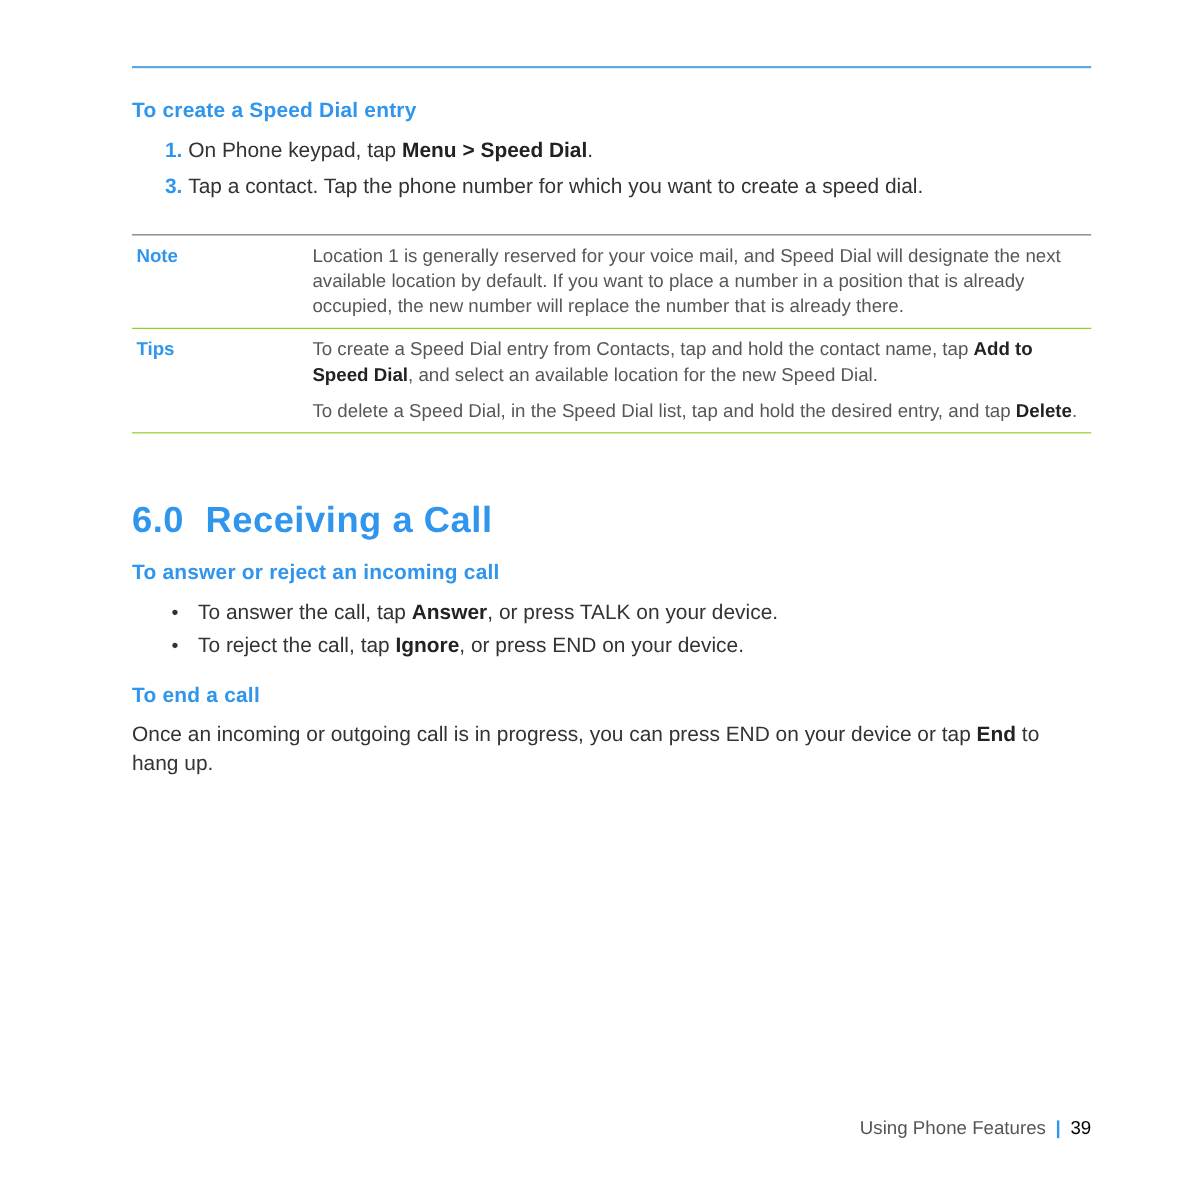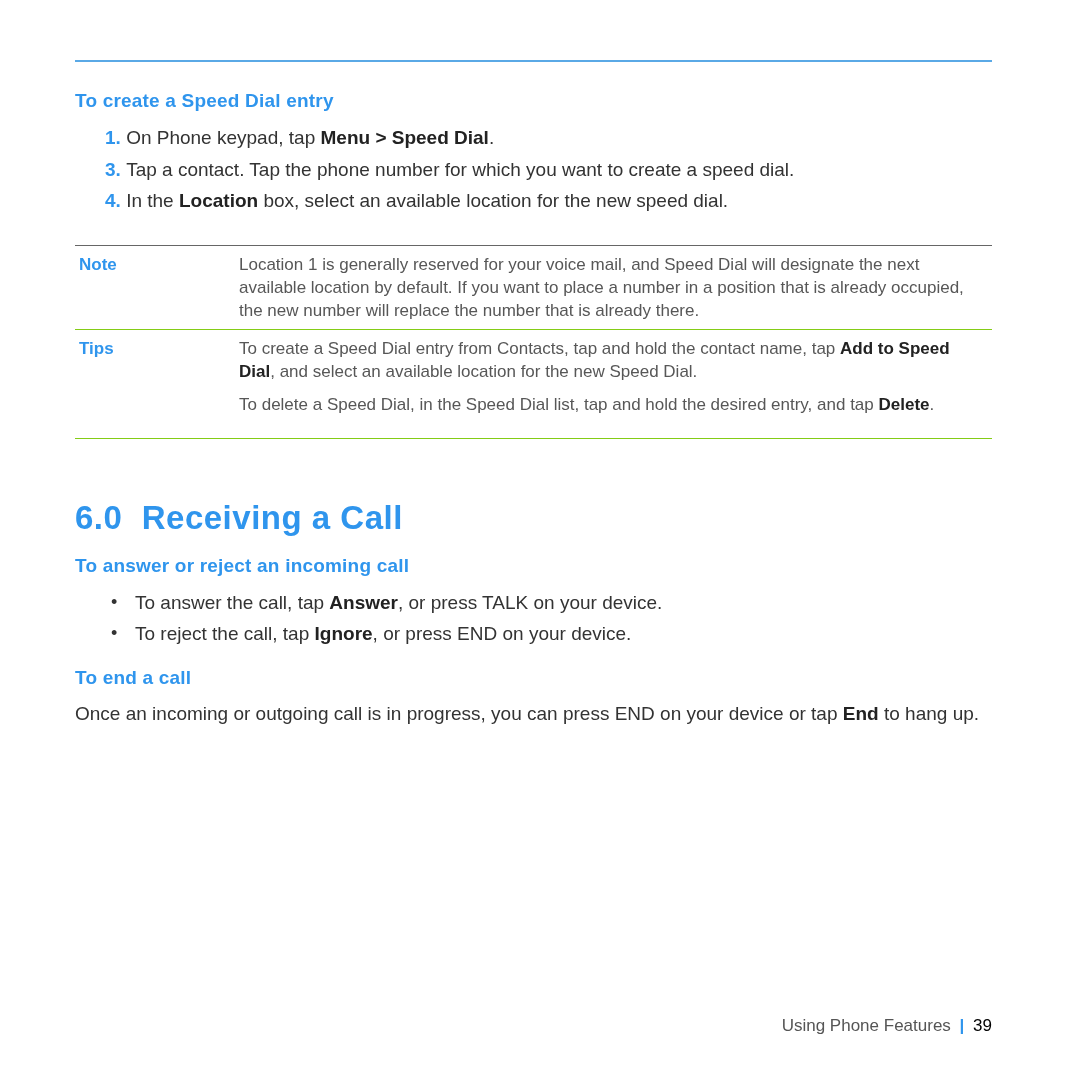--- a/index.html
+++ b/index.html
@@ -8,21 +8,21 @@
     width: 1080px;
     height: 1080px;
     background: #ffffff;
     font-family: Arial, Helvetica, sans-serif;
     color: #3a3a3a;
   }
   .page {
     box-sizing: border-box;
     width: 1080px;
     height: 1080px;
-    padding: 60px 88px 30px 75px;
+    padding: 60px 88px 30px 120px;
     position: relative;
   }
   .top-rule {
     border-top: 2px solid #5aa9e6;
     margin-bottom: 28px;
   }
   .sub-heading {
     color: #2f95ed;
     font-weight: bold;
     font-size: 19px;
@@ -125,34 +125,33 @@
 
 <div class="page">
 
   <div class="top-rule"></div>
 
   <div class="sub-heading">To create a Speed Dial entry</div>
 
   <ol class="step-list" id="step-list">
       <li><span class="step-num">1. </span>On Phone keypad, tap <span class="bold">Menu &gt; Speed Dial</span>.</li>
       <li><span class="step-num">3. </span>Tap a contact. Tap the phone number for which you want to create a speed dial.</li>
-      <li><span class="step-num">4. </span>In the <span class="bold">Location</span> box, select an available location for the new speed dial.</li>
     </ol>
 
   <table class="info-table">
     <tbody>
         <tr>
       <td class="label">Note</td>
       <td>Location 1 is generally reserved for your voice mail, and Speed Dial will designate the next available location by default. If you want to place a number in a position that is already occupied, the new number will replace the number that is already there.</td>
     </tr>
     <tr>
       <td class="label">Tips</td>
       <td>
         <p class="inner-para" id="tips-p1">To create a Speed Dial entry from Contacts, tap and hold the contact name, tap <span class="bold">Add to Speed Dial</span>, and select an available location for the new Speed Dial.</p>
-        <p class="inner-para" id="tips-p2" style="margin-bottom:14px;">To delete a Speed Dial, in the Speed Dial list, tap and hold the desired entry, and tap <span class="bold">Delete</span>.</p>
+        <p class="inner-para" id="tips-p2" style="margin-bottom:0;">To delete a Speed Dial, in the Speed Dial list, tap and hold the desired entry, and tap <span class="bold">Delete</span>.</p>
       </td>
     </tr>
   </tbody>
     </table>
 
   <h2 class="section-heading">
     <span>6.0</span>&nbsp;&nbsp;<span>Receiving a Call</span>
   </h2>
 
   <div class="sub-heading">To answer or reject an incoming call</div>

